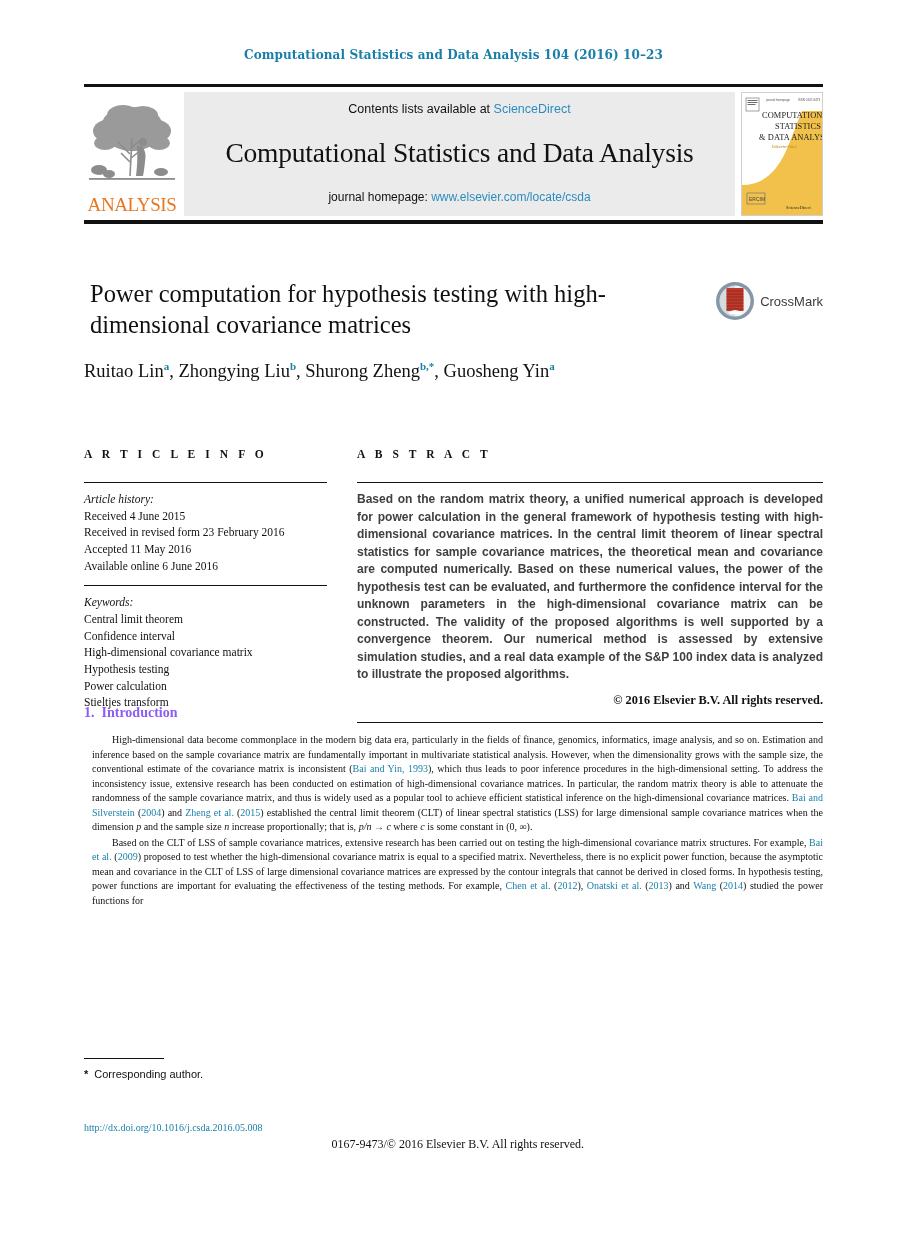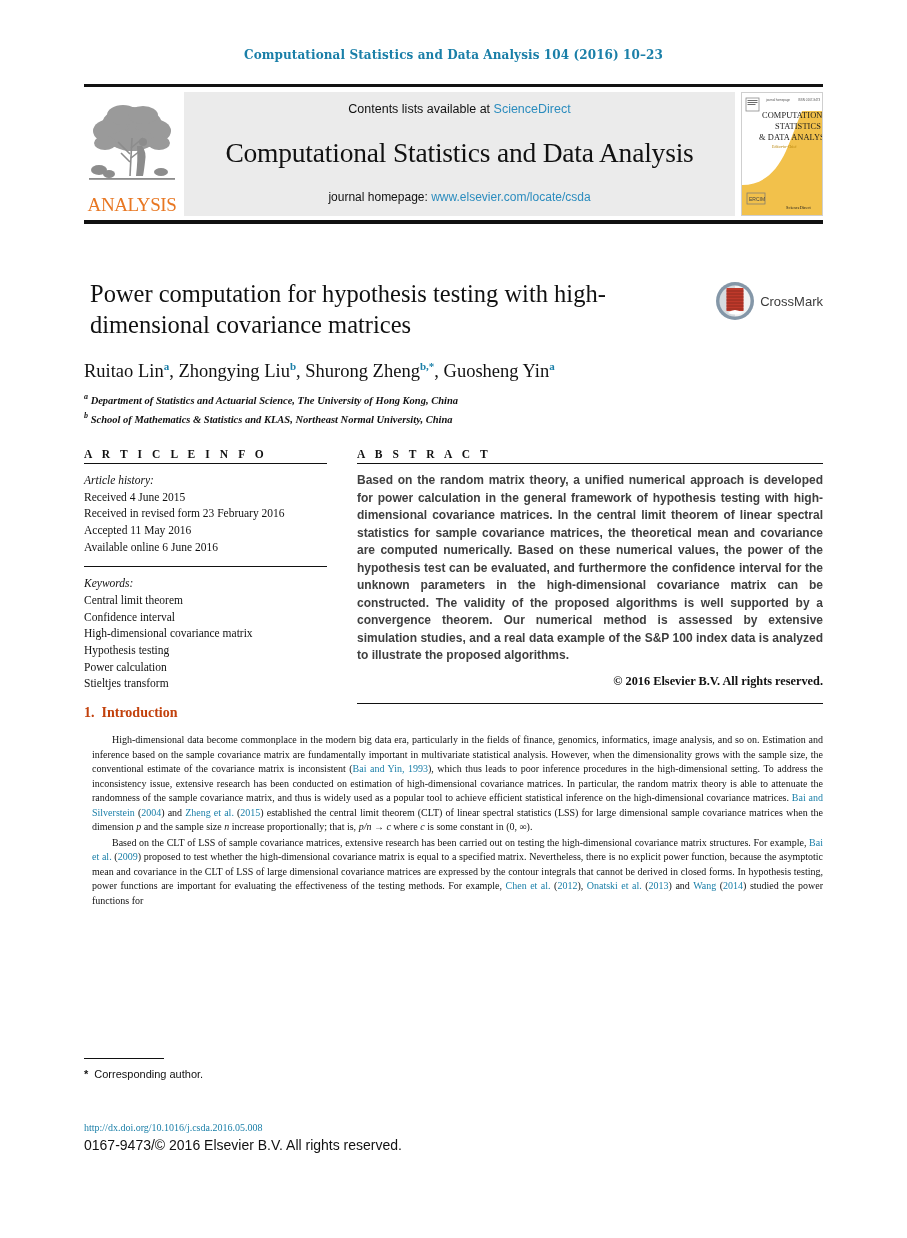--- a/index.html
+++ b/index.html
@@ -190,21 +190,21 @@
   .col-abstract {
     flex: 1 1 auto;
     margin-left: 30px;
   }
   .sec-head {
     font-family: "Liberation Serif", serif;
     font-weight: bold;
     font-size: 11.5px;
     letter-spacing: 3.6px;
     color: #111;
-    margin-bottom: 3px;
+    margin-bottom: 22px;
   }
   .hr-thin {
     border-top: 1.6px solid #111;
     margin: 0 0 8px 0;
   }
   .hr-thin-2 {
     border-top: 1.6px solid #111;
     margin: 11px 0 8px 0;
   }
   .hist-label, .kw-label {
@@ -245,21 +245,21 @@
   .body-sec {
     position: absolute;
     top: 705px;
     left: 84px;
     width: 739px;
   }
   .sec-title {
     font-family: "Liberation Serif", serif;
     font-weight: bold;
     font-size: 14px;
-    color: #c2410c;
+    color: #8b5cf6;
     margin: 0 0 12px 0;
   }
   .sec-title .num { margin-right: 7px; }
   .para {
     font-family: "Liberation Serif", serif;
     font-size: 10px;
     line-height: 1.455;
     color: #111;
     text-align: justify;
     text-indent: 20px;
@@ -294,24 +294,25 @@
     top: 1120px;
     width: 500px;
   }
   .doi-line {
     font-family: "Liberation Serif", serif;
     font-size: 10px;
     color: #1a7fa8;
     line-height: 1.5;
   }
   .issn-line {
-    font-family: Liberation Sans, sans-serif;
-    font-size: 14px;
+    font-family: Liberation Serif, serif;
+    font-size: 12px;
     color: #111;
     line-height: 1.5;
+    text-align: right;
   }
 </style>
 </head>
 <body>
 
 <div class="page">
 
   <div class="running-head">Computational Statistics and Data Analysis 104 (2016) 10–23</div>
 
   <div class="masthead">
@@ -412,24 +413,20 @@
         </g>
         <path d="M14 33 q7 -6 14 0 q-7 3 -14 0 Z" fill="#ffffff"></path>
       </svg>
       <span class="crossmark-label">CrossMark</span>
     </div>
 
     <div class="authors">
       <span><span>Ruitao Lin</span><sup>a</sup><span>, </span></span><span><span>Zhongying Liu</span><sup>b</sup><span>, </span></span><span><span>Shurong Zheng</span><sup>b,*</sup><span>, </span></span><span><span>Guosheng Yin</span><sup>a</sup></span>
     </div>
 
-    <div class="affil">
-      <div><sup>a</sup> <span>Department of Statistics and Actuarial Science, The University of Hong Kong, China</span></div>
-      <div><sup>b</sup> <span>School of Mathematics &amp; Statistics and KLAS, Northeast Normal University, China</span></div>
-    </div>
   </div>
 
   <div class="info-abstract">
 
     <div class="col-info">
       <div class="sec-head">A R T I C L E   I N F O</div>
       <div class="hr-thin"></div>
       <div class="hist-label">Article history:</div>
       <div class="hist-item">Received 4 June 2015</div>
       <div class="hist-item">Received in revised form 23 February 2016</div>

